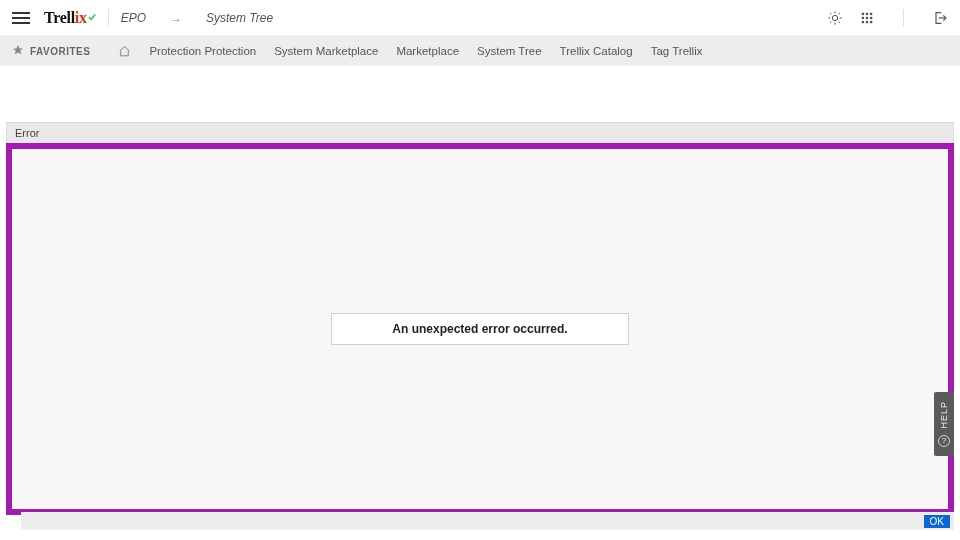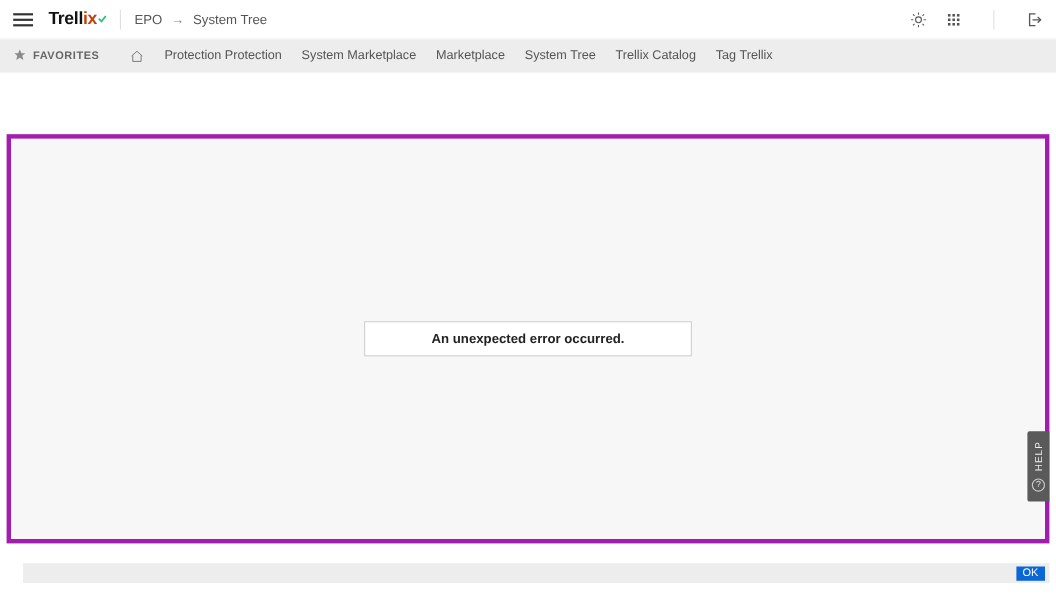--- a/index.html
+++ b/index.html
@@ -16,29 +16,29 @@
   }
   .hamburger {
     width: 18px; height: 18px;
     display: flex; flex-direction: column; justify-content: center; gap: 3px;
     cursor: pointer;
     margin-right: 14px;
   }
   .hamburger span { display:block; height:2px; background:#333; width:100%; }
   .logo {
     font-weight: 700; font-size: 16px; letter-spacing: -0.3px; color:#111;
-    display:flex; align-items:flex-end;
+    display:flex; align-items:flex-end;font-family:Liberation Serif, serif;
   }
   .logo .accent { color:#c2410c; position:relative; }
   .logo .check {
     display:inline-block; width:8px; height:8px; margin-left:1px; position:relative; top:-6px;
   }
   .logo .check svg { display:block; }
   .vdiv { width:1px; height:18px; background:#e0e0e0; margin: 0 12px; }
-  .breadcrumb { display:flex; align-items:flex-start; gap:8px; font-size:12px; color:#555; }
+  .breadcrumb { display:flex; align-items:flex-start; gap:24px; font-size:12px; color:#555;font-style:italic; }
   .breadcrumb .arrow { color:#888; font-size:12px; }
   .header-spacer { flex:1; }
   .header-icons { display:flex; align-items:center; gap:16px; }
   .hicon { width:16px; height:16px; display:flex; align-items:center; justify-content:center; color:#555; cursor:pointer; }
   
   
   .navstrip {
     height: 30px;
     background: #ededed;
     display:flex;
@@ -62,21 +62,21 @@
   .panel-header {
     background:#e9e9e9;
     border:1px solid #dcdcdc;
     border-bottom:none;
     font-size:11px;
     color:#444;
     padding: 4px 8px;
   }
   .panel-body {
     background:#f7f7f7;
-    border:4px solid #a21caf;
+    border:6px solid #a21caf;
     height: 372px;
     position:relative;
     display:flex;
     align-items:center;
     justify-content:center;
   }
   .error-box {
     background:#ffffff;
     border:1px solid #cfcfcf;
     padding: 8px 60px;
@@ -215,20 +215,21 @@
   <span class="navlink">Protection Protection</span>
   <span class="navlink">System Marketplace</span>
   <span class="navlink">Marketplace</span>
   <span class="navlink">System Tree</span>
   <span class="navlink">Trellix Catalog</span>
   <span class="navlink">Tag Trellix</span>
 </div>
 
 <div class="main">
   <div class="content-wrap">
+    <div class="panel-header">Error</div>
     <div class="panel-body">
       <div class="error-box">An unexpected error occurred.</div>
     </div>
   </div>
 </div>
 
 <div class="footer">
   <button class="ok-btn">OK</button>
 </div>
 

